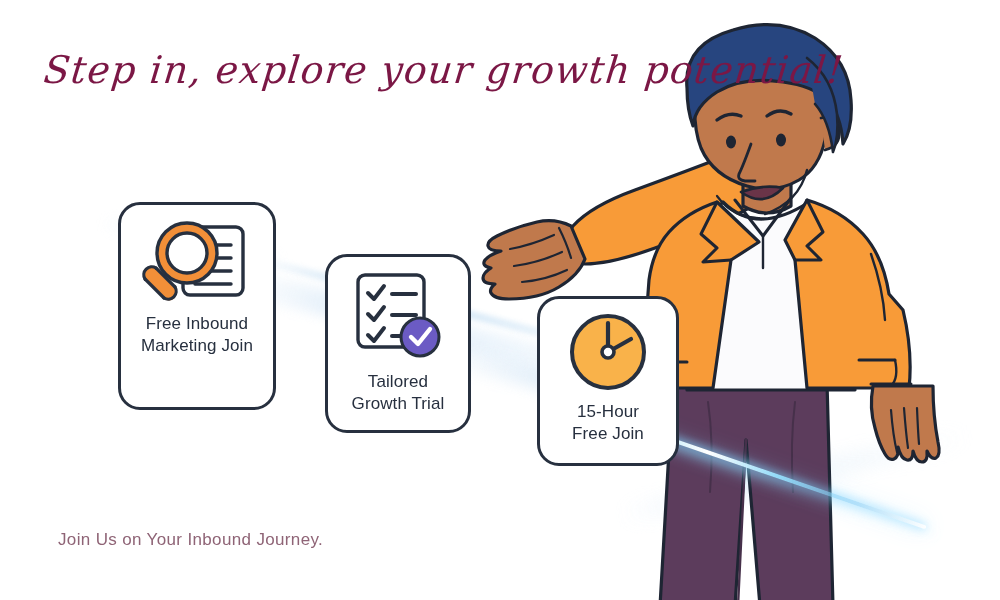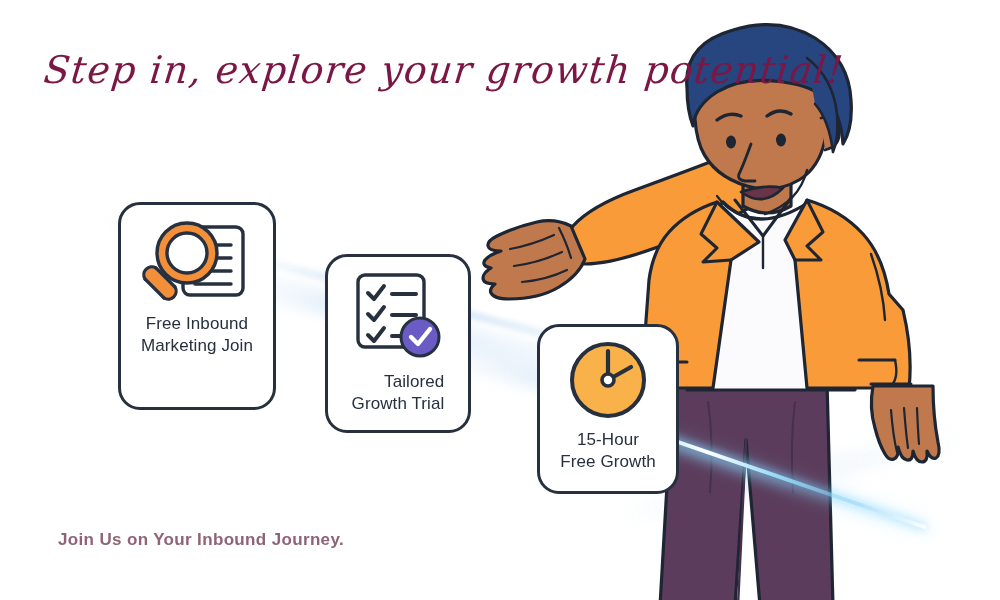--- a/index.html
+++ b/index.html
@@ -156,36 +156,36 @@
     color: #27303F;
     font-size: 17px;
     font-weight: 500;
     line-height: 1.28;
     letter-spacing: .1px;
     padding: 0 6px;
   }
 
   #card-audit  { left: 110px; top: 202px; width: 158px; height: 208px; margin-left: 8px; }
   #card-plan   { left: 325px; top: 254px; width: 146px; height: 179px; }
-  #card-trial  { left: 537px; top: 324px; width: 142px; height: 170px; }
+  #card-trial  { left: 537px; top: 296px; width: 142px; height: 170px; }
 
   #card-audit .card-label { margin-top: 8px; }
-  #card-plan  .card-label { margin-top: 10px; text-align: right; }
+  #card-plan  .card-label { margin-top: 10px; }
   #card-trial .card-label { margin-top: 8px; }
 
   
   .footer-note {
     position: absolute;
     left: 58px;
     top: 530px;
     z-index: 6;
     color: #8F6476;
     font-size: 17px;
     letter-spacing: .35px;
-    font-weight: 700;
+    font-weight: 400;
   }
 
   
   .person {
     position: absolute;
     left: 455px;
     top: 10px;
     width: 560px;
     height: 600px;
     z-index: 3;
@@ -411,19 +411,19 @@
     <svg class="card-icon" width="82" height="82" viewBox="0 0 82 82">
       <circle cx="41" cy="41" r="36" fill="#F9B24A" stroke="#27303F" stroke-width="4"></circle>
 
       <path d="M41 41 L64 28" stroke="#27303F" stroke-width="4.2" stroke-linecap="round" fill="none"></path>
 
       <path d="M41 41 L41 12" stroke="#27303F" stroke-width="4.2" stroke-linecap="round" fill="none"></path>
       <circle cx="41" cy="41" r="6" fill="#ffffff" stroke="#27303F" stroke-width="3.6"></circle>
     </svg>
     <div class="card-label">
       <span>15-Hour</span><br>
-      <span>Free Growth</span>
+      <span>Free Join</span>
     </div>
   </div>
 
   <div class="footer-note">Join Us on Your Inbound Journey.</div>
 
 </div>
 
 </body></html>

